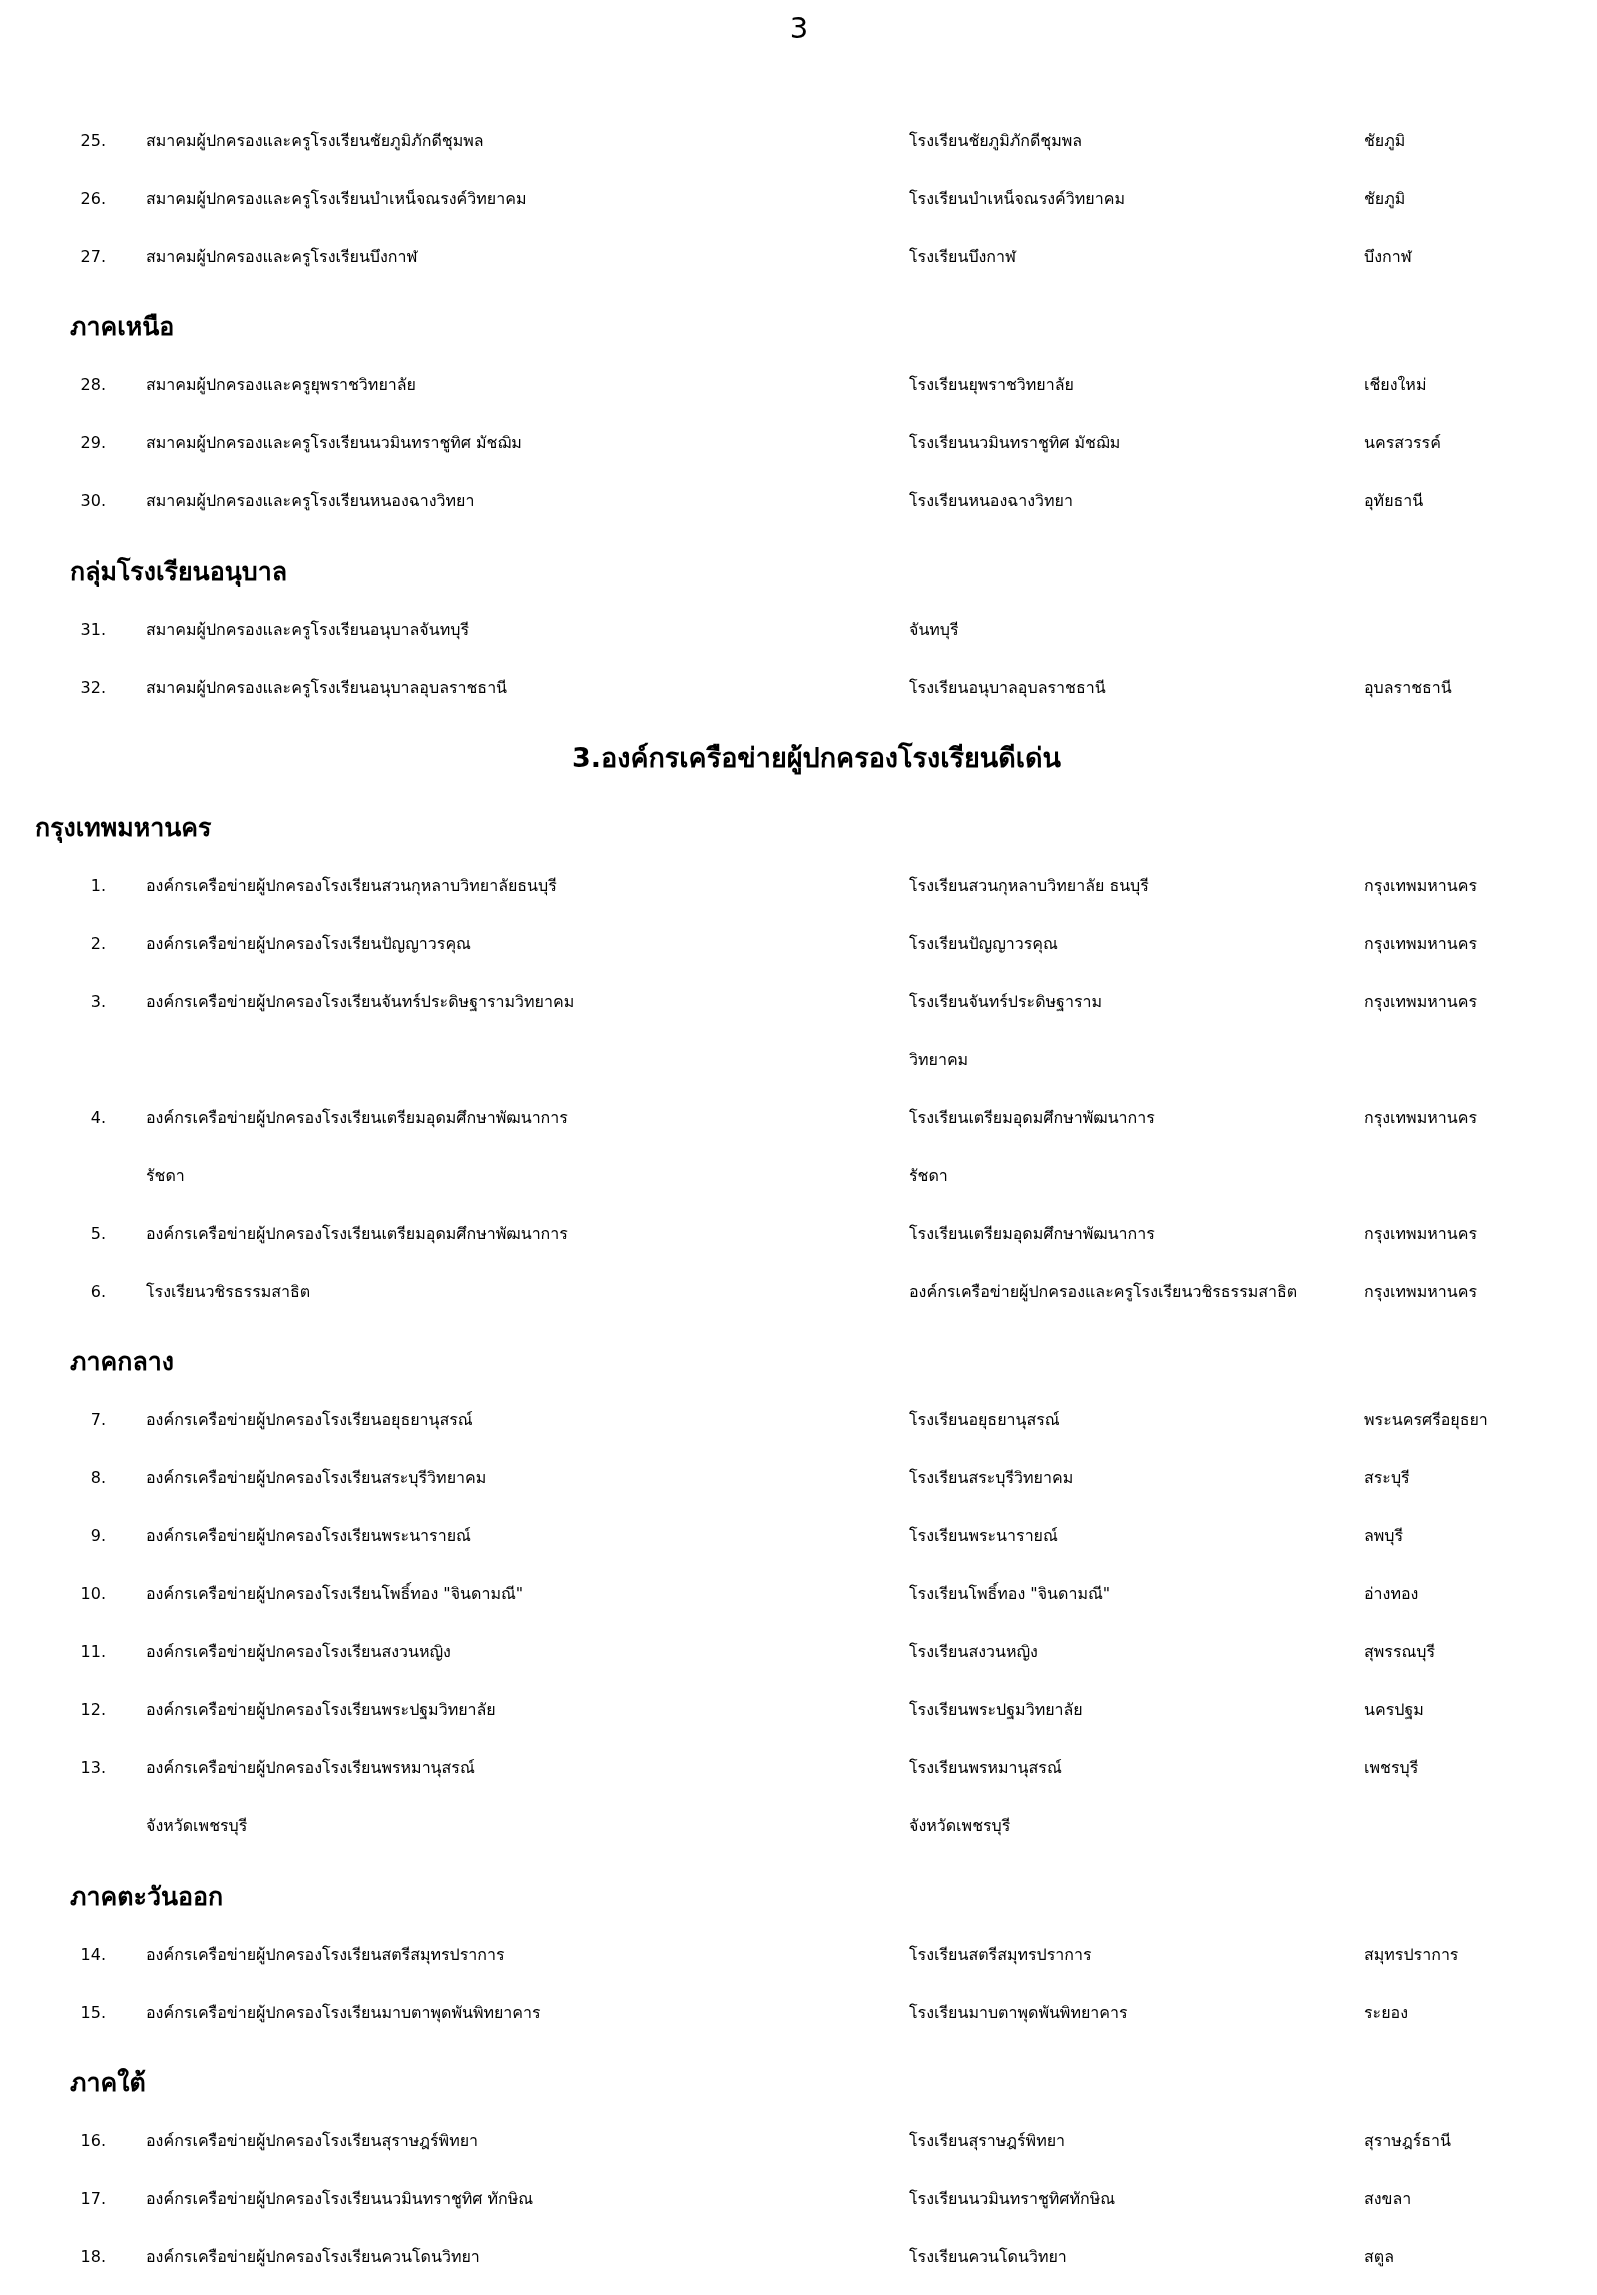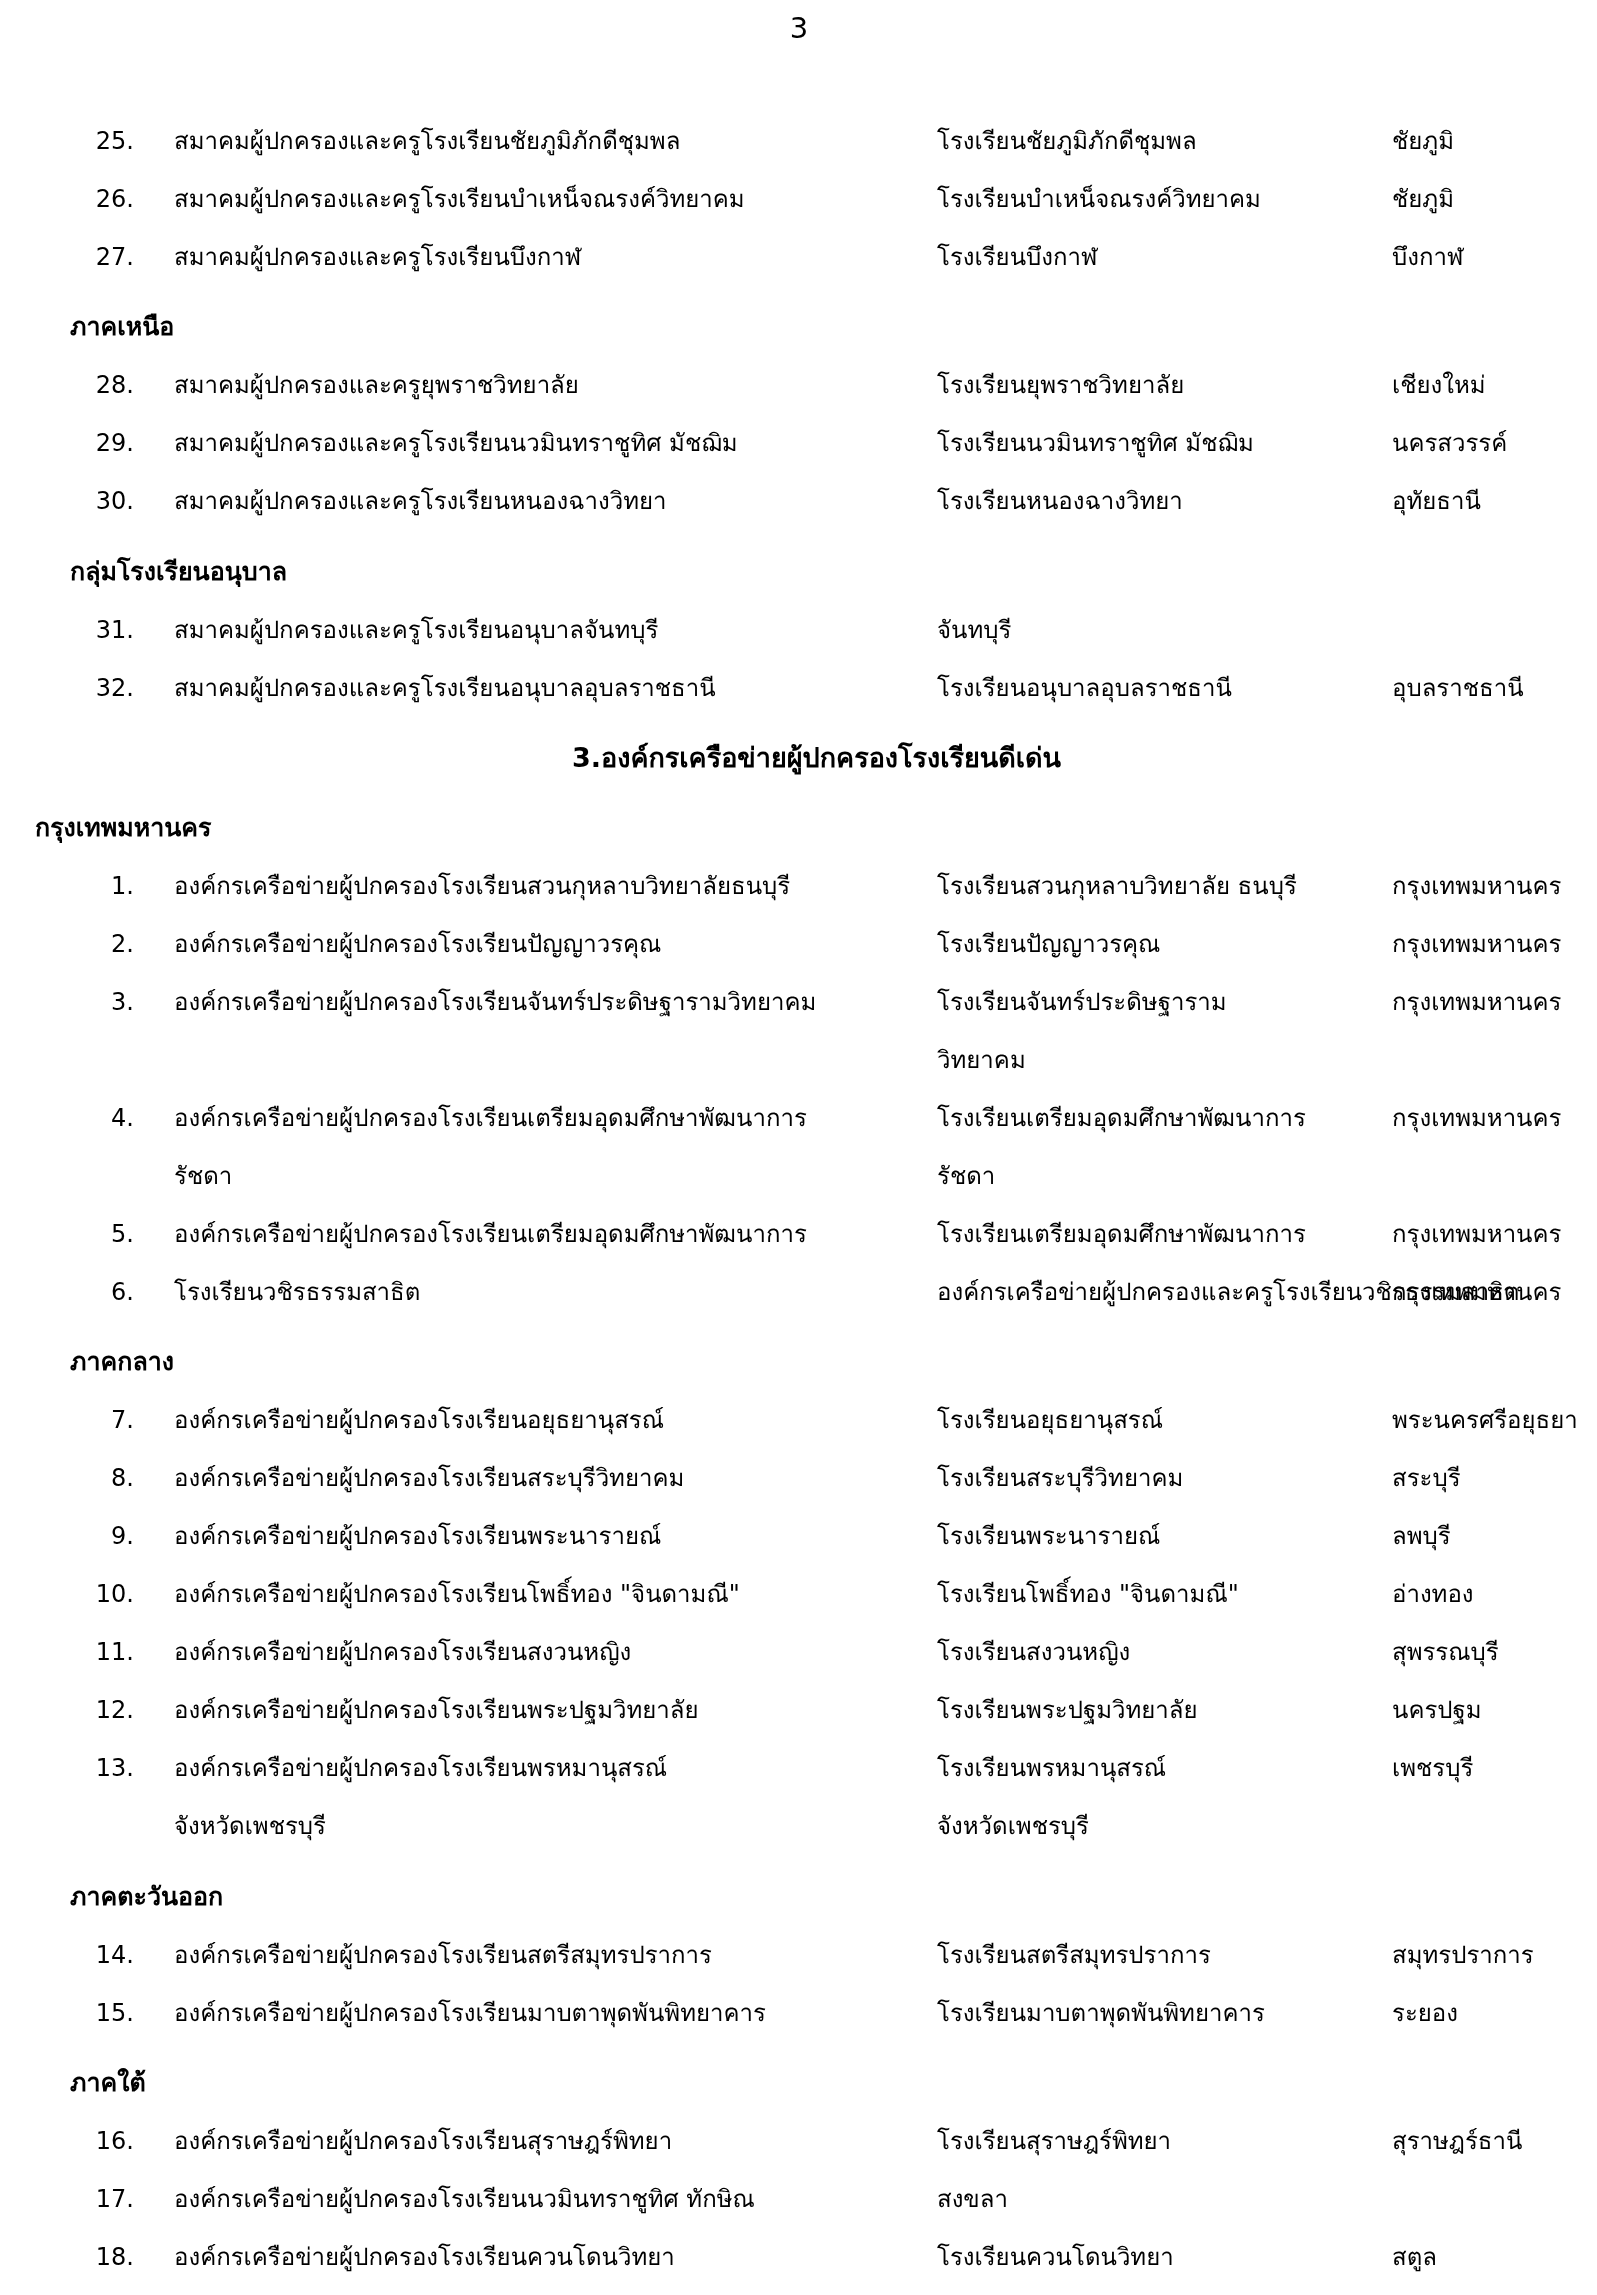--- a/index.html
+++ b/index.html
@@ -29,23 +29,22 @@
     position:absolute;
     top:112px;
     left:0;
     width:100%;
   }
   .line {
     display:grid;
     grid-template-columns:146px 763px 455px 1fr;
     height:58px;
     line-height:58px;
-    font-size:24px;
+    font-size:16px;
     white-space:nowrap;
-    padding-left:28px;
   }
   .line .no {
     text-align:right;
     padding-right:40px;
   }
   .h1, .h2 {
     margin-top:12.3px;
     height:58px;
     line-height:58px;
     font-weight:700;
@@ -259,20 +258,21 @@
     <div class="line">
       <div class="no">16.</div>
       <div>องค์กรเครือข่ายผู้ปกครองโรงเรียนสุราษฎร์พิทยา</div>
       <div>โรงเรียนสุราษฎร์พิทยา</div>
       <div>สุราษฎร์ธานี</div>
     </div>
 
     <div class="line">
       <div class="no">17.</div>
       <div>องค์กรเครือข่ายผู้ปกครองโรงเรียนนวมินทราชูทิศ ทักษิณ</div>
+      <div>โรงเรียนนวมินทราชูทิศทักษิณ</div>
       <div>สงขลา</div>
     </div>
 
     <div class="line">
       <div class="no">18.</div>
       <div>องค์กรเครือข่ายผู้ปกครองโรงเรียนควนโดนวิทยา</div>
       <div>โรงเรียนควนโดนวิทยา</div>
       <div>สตูล</div>
     </div>
 

